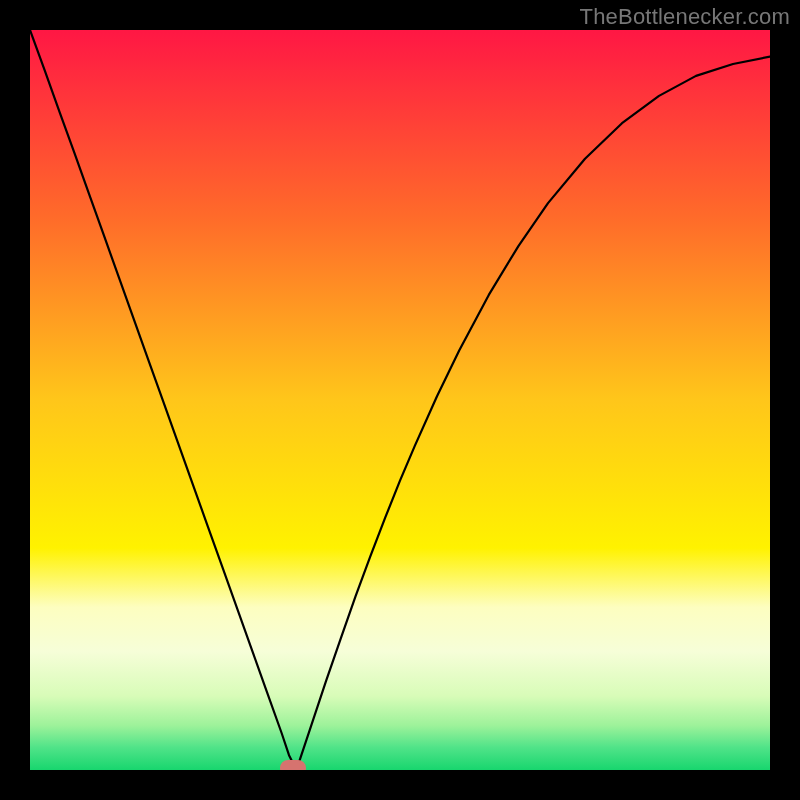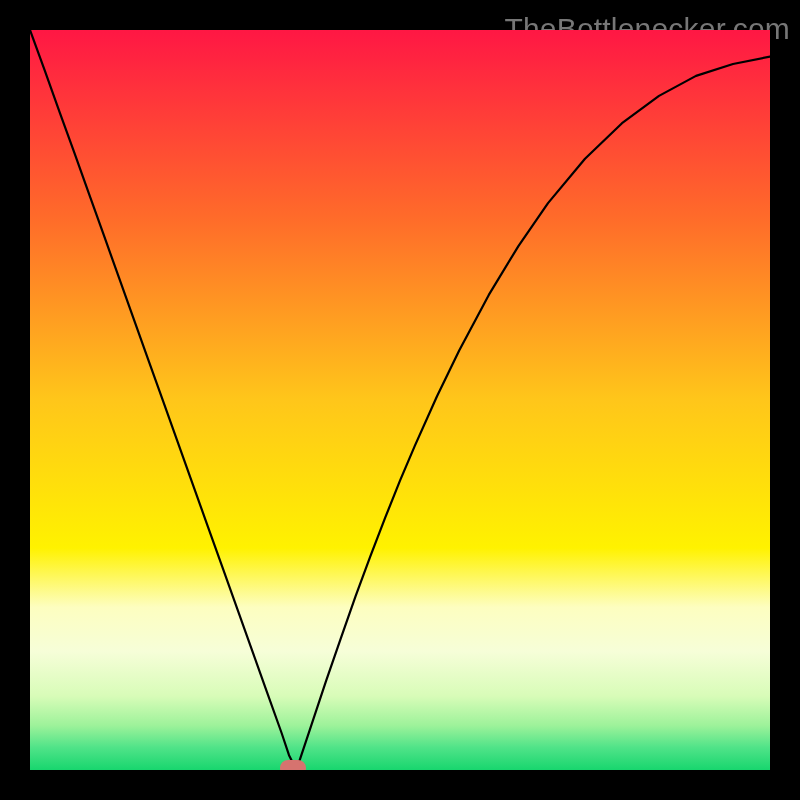--- a/index.html
+++ b/index.html
@@ -34,24 +34,24 @@
     inset: 0;
   }
   .marker {
     position: absolute;
     width: 26px;
     height: 16px;
     border-radius: 8px;
   }
   .attribution {
     position: absolute;
-    top: 12px;
+    top: 4px;
     right: 10px;
     color: #777;
-    font-size: 30px;
+    font-size: 22px;
     font-weight: 500;
     letter-spacing: 0.2px;
   }
 </style>
 </head>
 <body>
 
 <div class="frame">
 
   <div class="attribution">TheBottlenecker.com</div>

